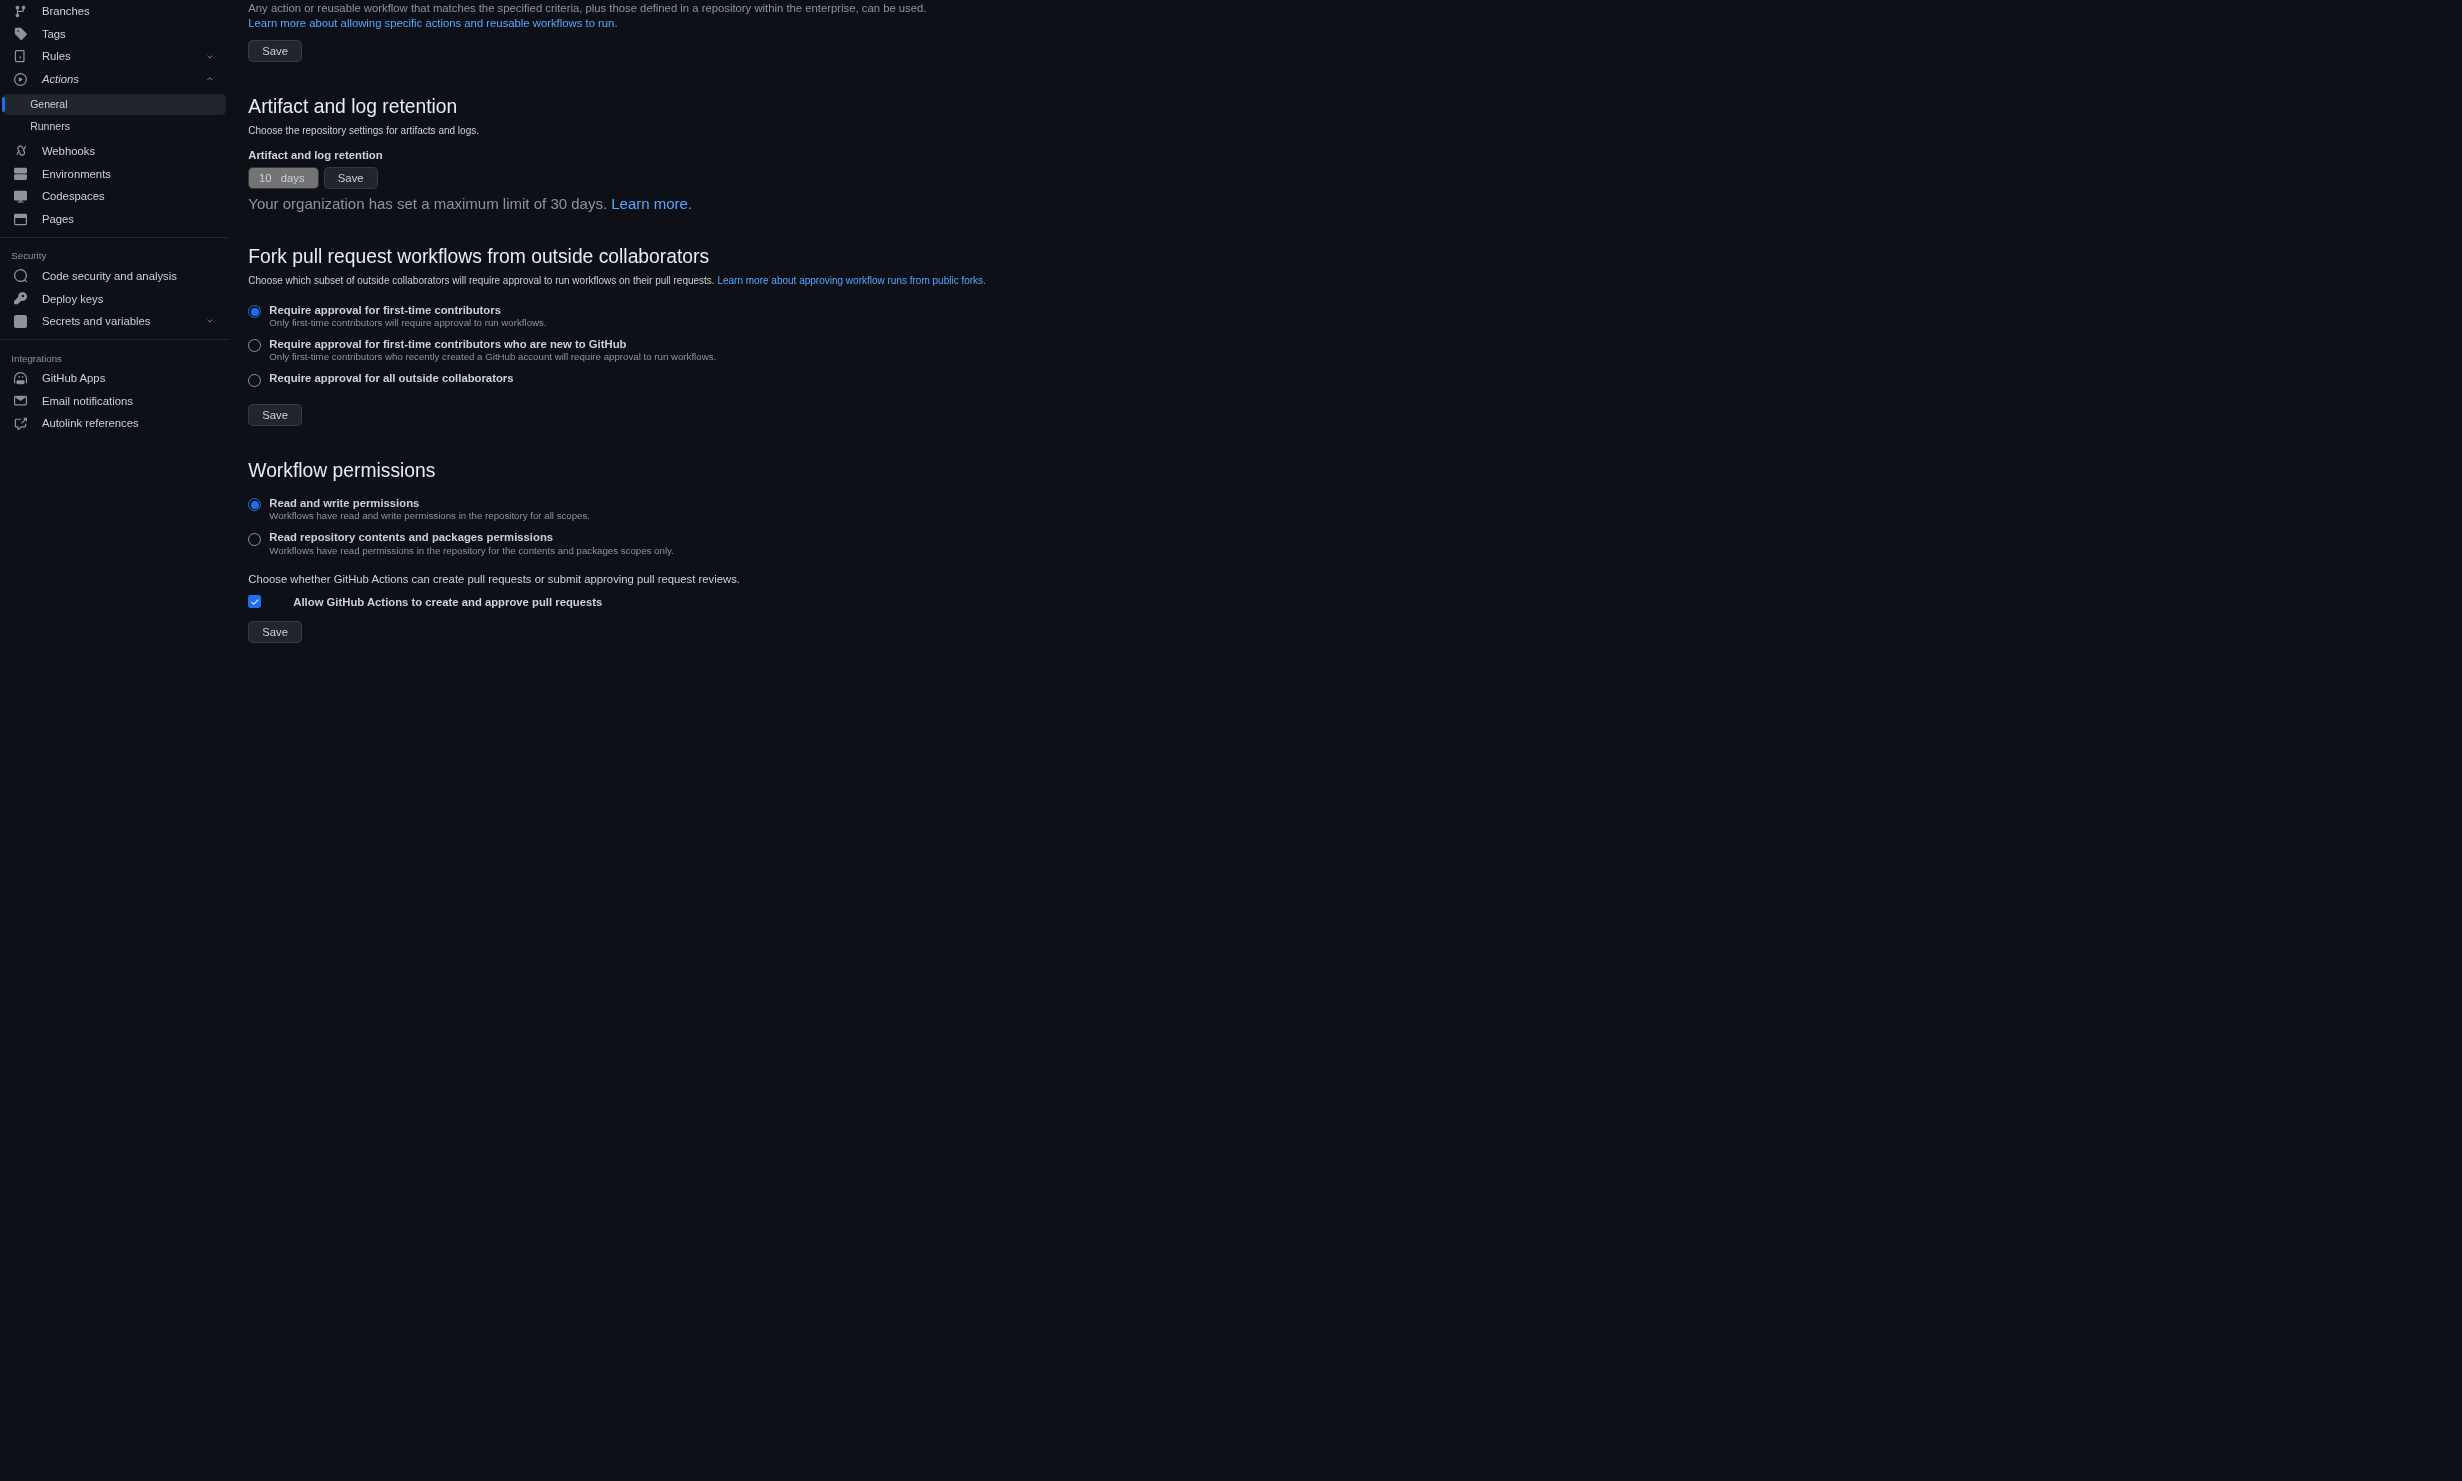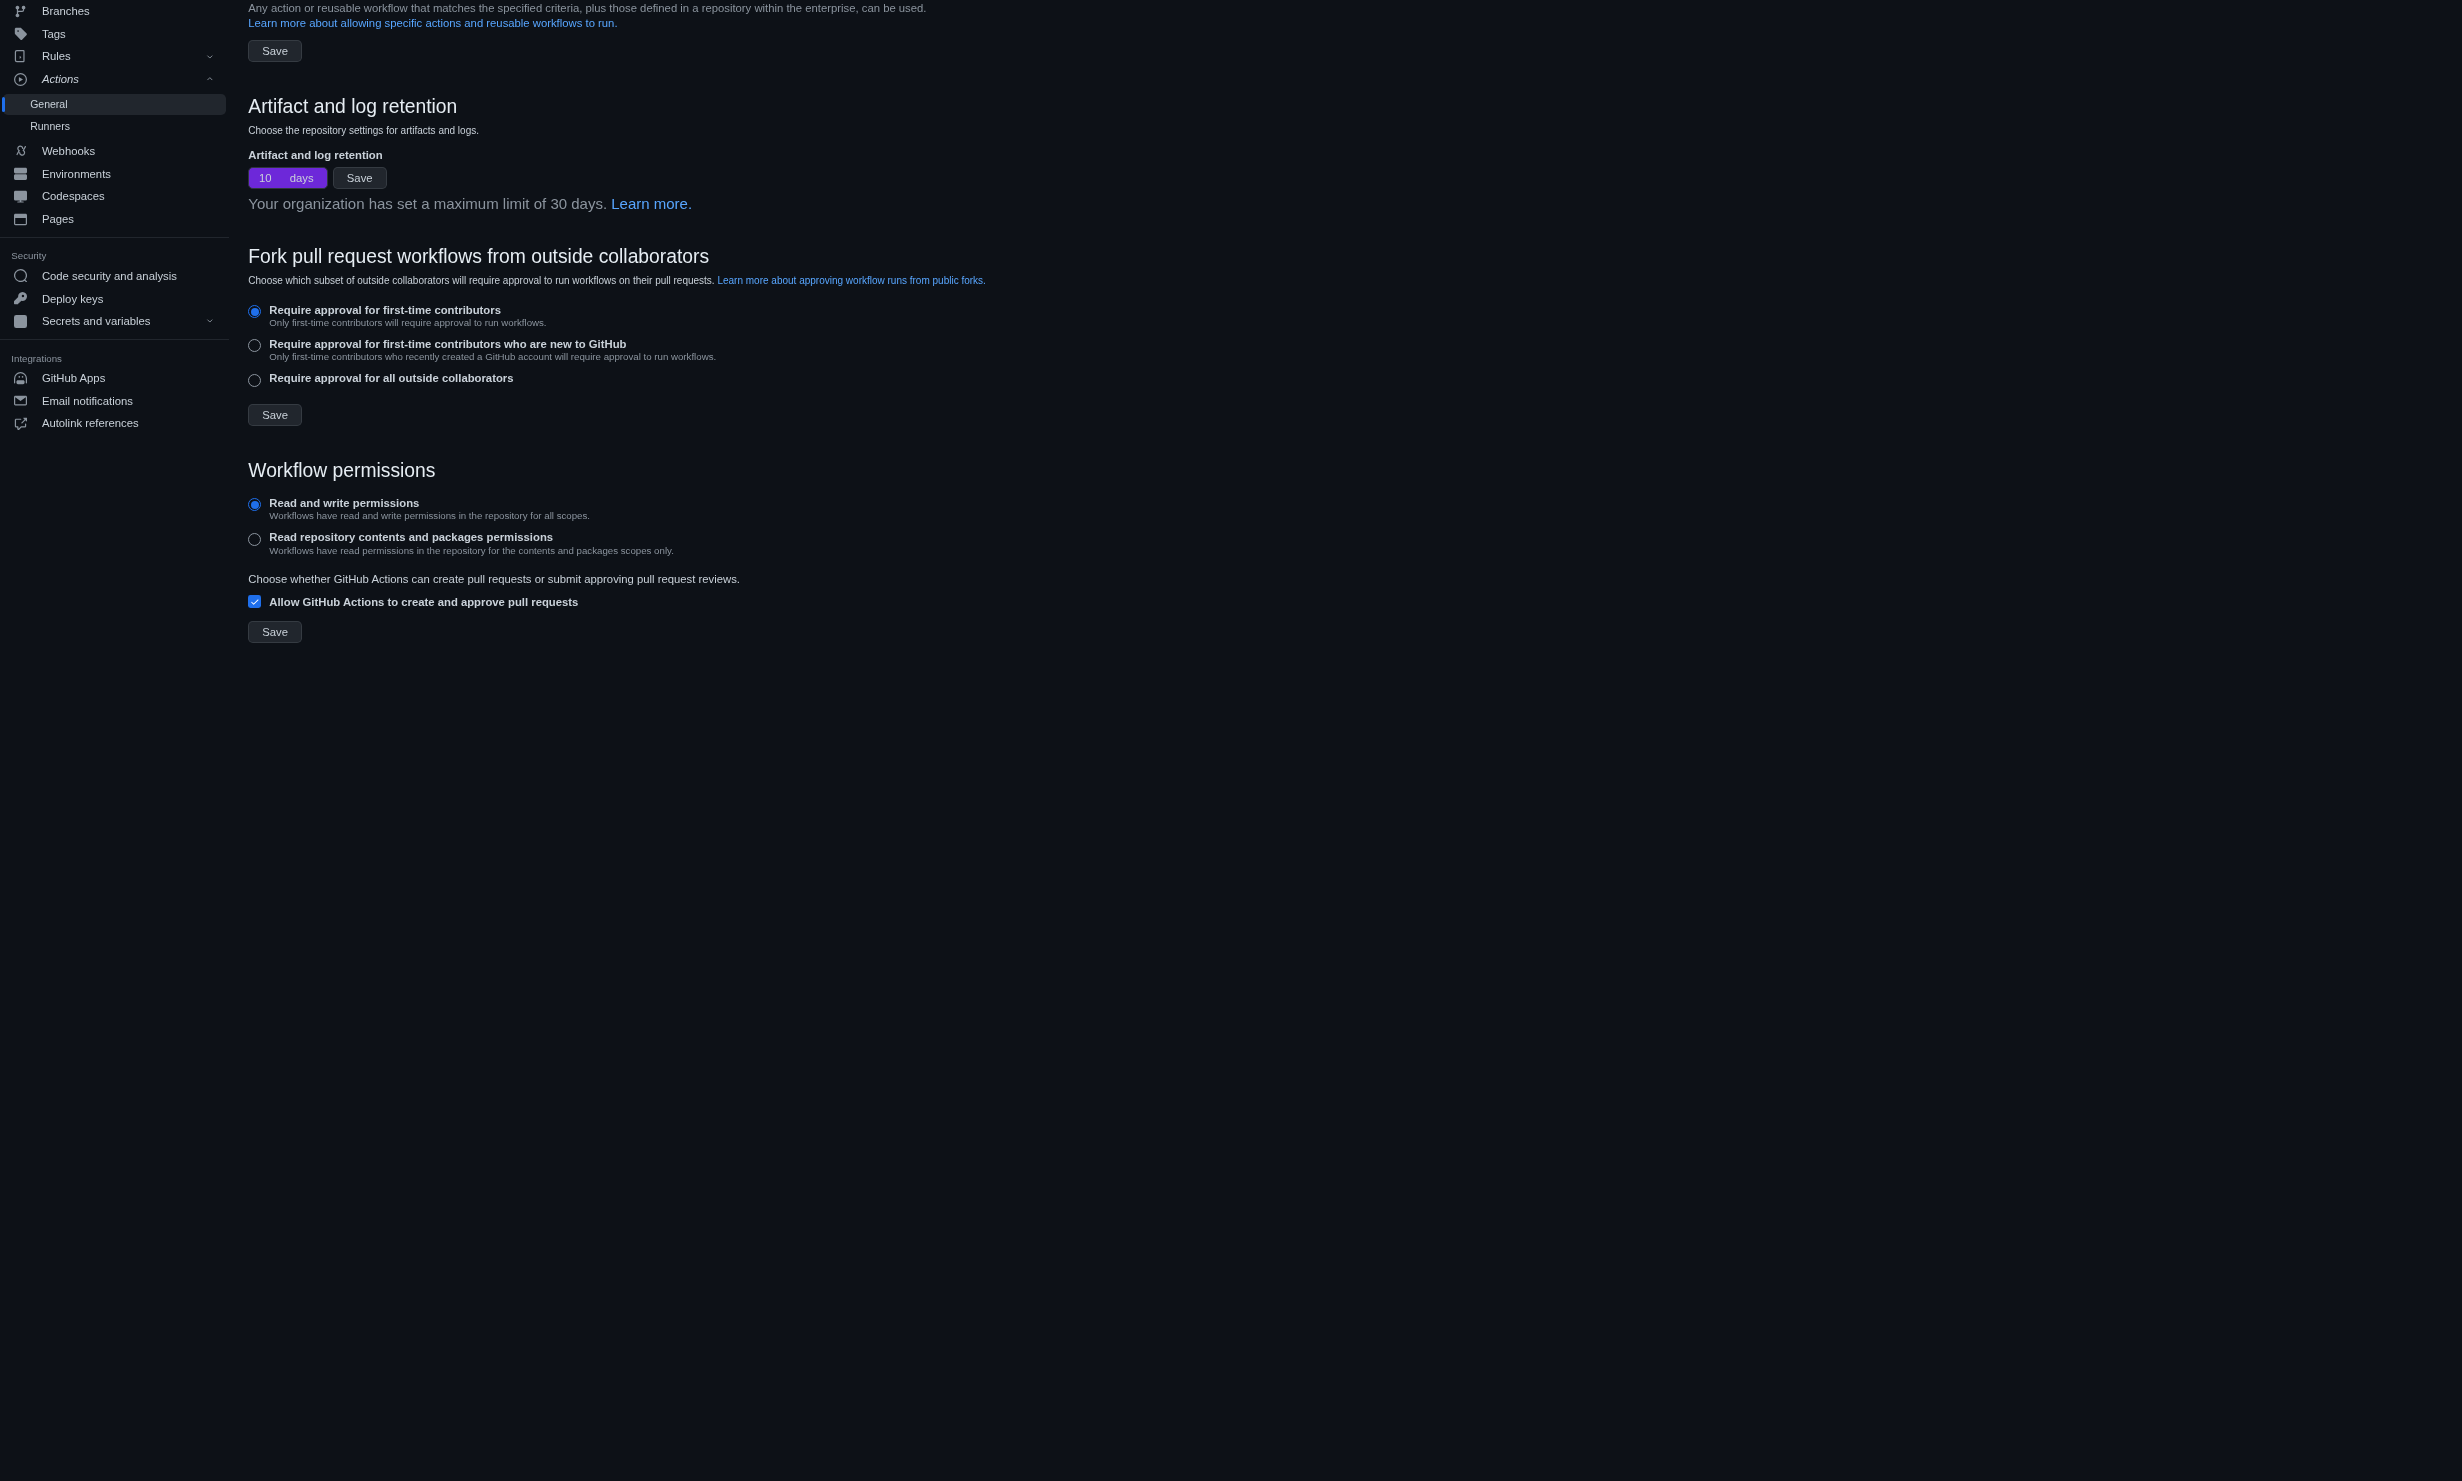--- a/index.html
+++ b/index.html
@@ -124,26 +124,26 @@
   margin-bottom: 6.4px;
   display: block;
 }
 .input-row {
   display: flex;
   align-items: center;
   gap: 6.4px;
   margin-bottom: 6.4px;
 }
 .num-input {
-  background: #6d28d9;
+  background: #737373;
   border: 0.8px solid #30363d;
   border-radius: 4.8px;
   color: #c9d1d9;
   padding: 4px 9.7px;
-  width: 80px;
+  width: 71px;
   font-size: 11.3px;
 }
 .unit {
   background: transparent;
   color: #c9d1d9;
   padding: 4px 3.2px 4px 0;
   font-size: 11.3px;
   margin-left: -45px;
   margin-right: 9.7px;
   pointer-events: none;
@@ -189,20 +189,21 @@
 .radio-desc {
   color: #8b949e;
   font-size: 9.7px;
   margin-top: 1.6px;
 }
 .checkbox-row {
   display: flex;
   align-items: center;
   padding: 4.8px 0;
   cursor: pointer;
+  gap: 24px;
 }
 .checkbox {
   width: 13px;
   height: 13px;
   border-radius: 2.4px;
   background: #1f6feb;
   margin-right: 8px;
   display: flex;
   align-items: center;
   justify-content: center;

